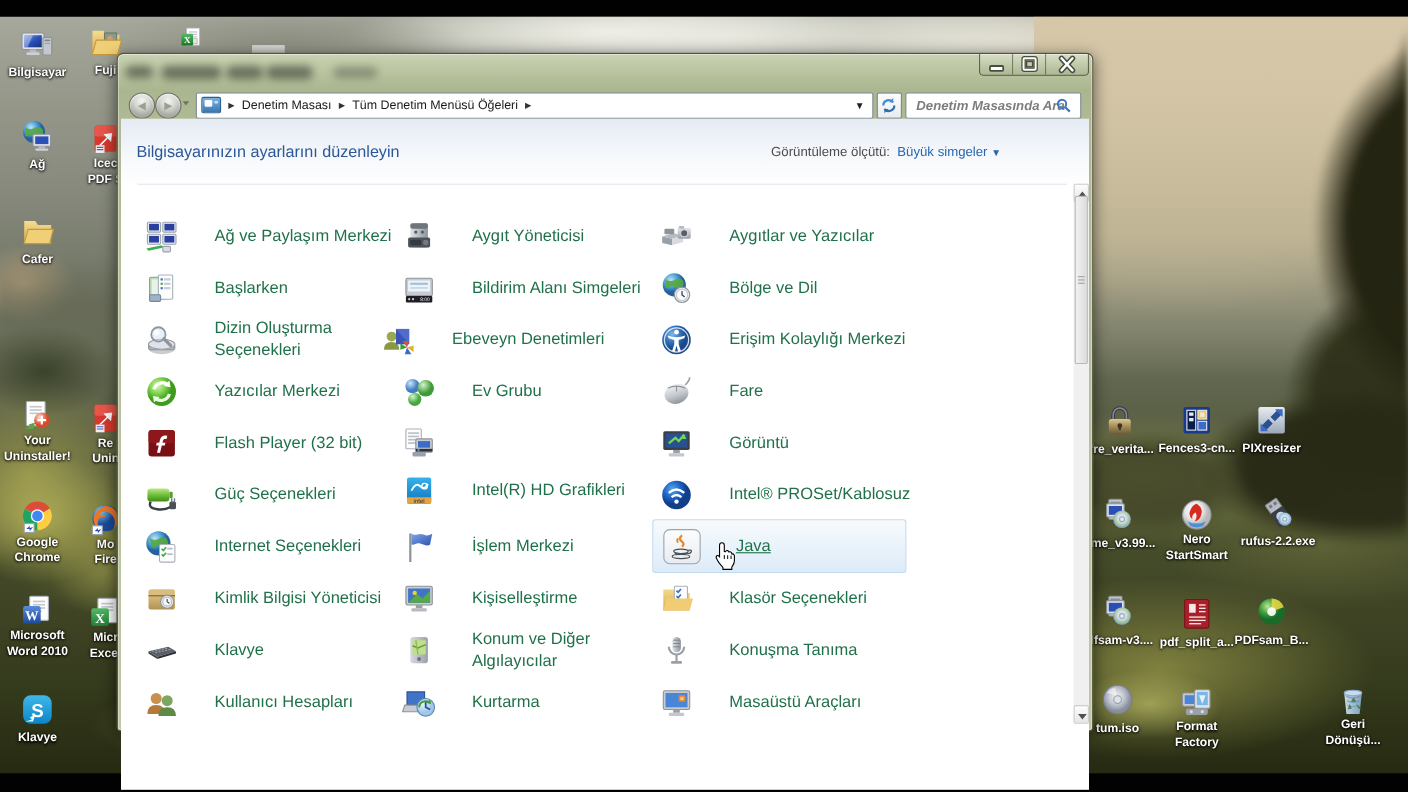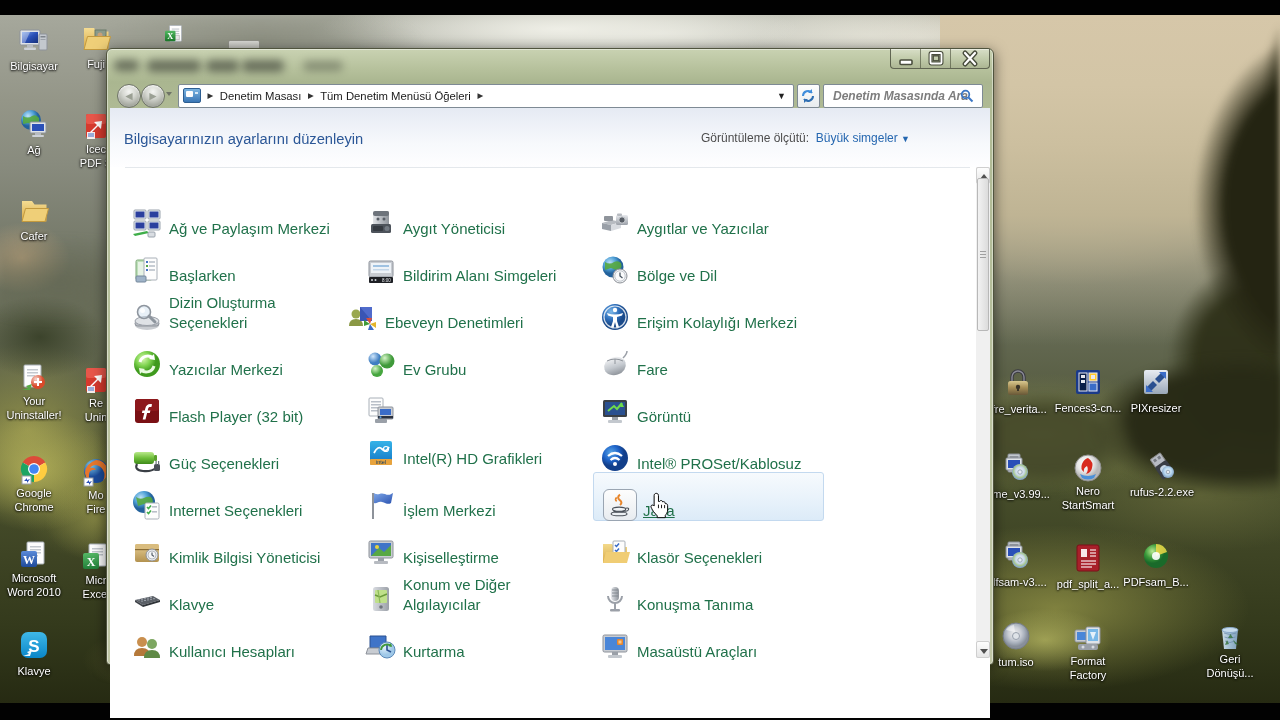--- a/index.html
+++ b/index.html
@@ -51,21 +51,21 @@
  radial-gradient(ellipse 220px 45px at 260px 24px, rgba(128,131,116,.65), rgba(128,131,116,0) 75%);
 filter:blur(3px);}
 #taskrem{position:absolute;left:345px;top:701px;width:170px;height:3px;
 background:linear-gradient(90deg,#8a8a86 0 55px,#2a2a26 55px 60px,#7e7e7a 60px 112px,#2a2a26 112px 117px,#90908c 117px 170px);opacity:.85;}
 #botbar{position:absolute;left:0;top:703px;width:1280px;height:17px;background:#020202;}
 #topbar{position:absolute;left:0;top:0;width:1280px;height:15px;background:#010101;}
 
 
 #deskicons .dicon{position:absolute;width:80px;text-align:center;}
 #deskicons .dsvg{display:block;margin:0 auto;width:32px;height:32px;}
-#deskicons .dlbl{display:inline-block;margin-top:1px;font-size:11px;line-height:13.5px;color:#fff;text-shadow:0 1px 2px rgba(0,0,0,.9),0 0 3px rgba(0,0,0,.8);}
+#deskicons .dlbl{display:inline-block;margin-top:1px;font-size:11px;line-height:13.5px;color:#fff;text-shadow:0 1px 2px rgba(0,0,0,.9),0 0 3px rgba(0,0,0,.8);font-weight:bold;}
 
 #win{position:absolute;left:106px;top:48px;width:886px;height:615px;border-radius:6px 6px 4px 4px;
 background:linear-gradient(180deg,#c9d2b2 0,#b6c19c 20px,#aab690 33px,#afba94 60px,#c0c6a6 615px);
 border:1px solid #50543e;box-shadow:0 3px 14px rgba(0,0,0,.55), inset 0 0 0 1px rgba(255,255,255,.45);}
 .smudge{position:absolute;background:#474c40;filter:blur(4px);border-radius:5px;opacity:.7;}
 
 
 #caps{position:absolute;left:783px;top:0px;width:98px;height:19px;display:flex;border:1px solid rgba(60,65,48,.75);border-top:none;border-radius:0 0 4px 4px;overflow:hidden;background:linear-gradient(180deg,rgba(255,255,255,.28),rgba(255,255,255,.06) 45%,rgba(0,0,0,.06));}
 #caps div{flex:1;border-right:1px solid rgba(70,75,55,.6);position:relative;}
 #caps div:last-child{border-right:none;flex:1.35;}
@@ -97,21 +97,21 @@
 #sep{position:absolute;left:15px;top:59px;width:845px;height:1px;background:#e4e8ec;}
 
 
 #sbar{position:absolute;left:866px;top:59px;width:14px;height:491px;background:#f0f0f0;}
 .sbtn{position:absolute;left:0;width:14px;height:17px;background:linear-gradient(180deg,#fdfdfd,#e6e6e6);border:1px solid #cfcfcf;box-sizing:border-box;border-radius:2px;}
 .sbtn svg{position:absolute;left:2px;top:4px;}
 #sthumb{position:absolute;left:1px;top:11px;width:12px;height:153px;background:linear-gradient(90deg,#f2f2f2,#dcdcdc);border:1px solid #b8b8b8;border-radius:2px;box-sizing:border-box;}
 #sthumb:before{content:"";position:absolute;left:2px;top:72px;width:6px;height:1px;background:#a0a0a0;box-shadow:0 3px 0 #a0a0a0,0 6px 0 #a0a0a0;}
 
 
-.item{position:absolute;display:flex;align-items:flex-end;height:47px;}
+.item{position:absolute;display:flex;align-items:center;height:47px;gap:26px;}
 .item .txt{margin-left:6px;font-size:15px;color:#20714a;line-height:20px;}
 .item svg{flex:0 0 32px;}
 #hl{position:absolute;left:483px;top:364px;width:229px;height:47px;border:1px solid #c3d9ef;border-radius:3px;background:linear-gradient(180deg,#f6fafd,#eaf3fb 50%,#dcebf8);}
 </style>
 </head>
 <body>
 <div id="desk"></div>
 <div id="rsky"></div>
 <div id="trees"></div>
 <div id="treesB"></div>

